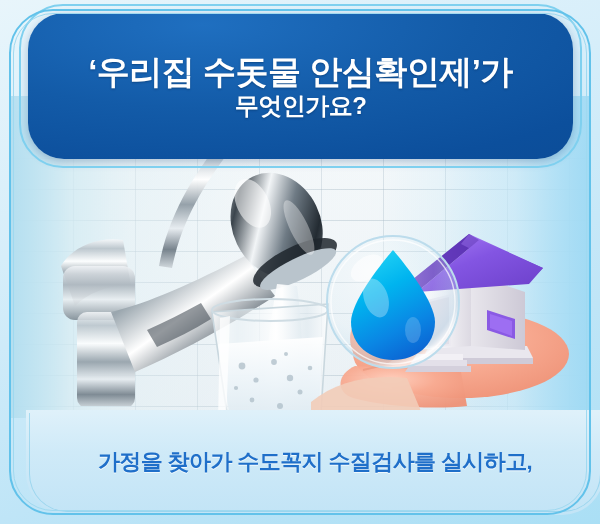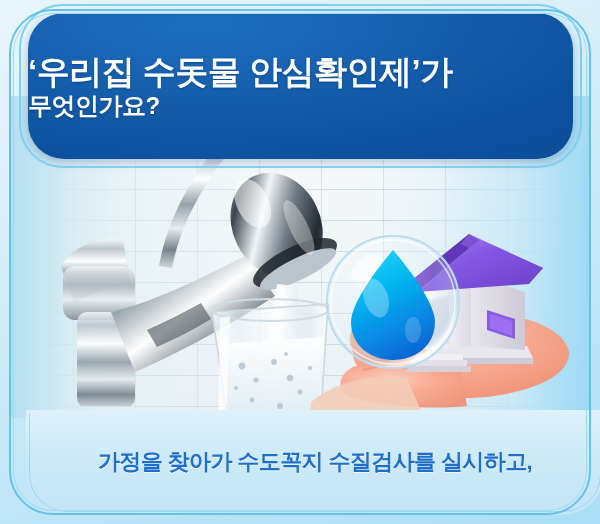--- a/index.html
+++ b/index.html
@@ -95,21 +95,21 @@
     left: 28px;
     top: 13px;
     width: 545px;
     height: 146px;
     border-radius: 36px;
     background: radial-gradient(130% 150% at 32% 8%, #1f6fc0 0%, #135ba8 38%, #0c4f9c 68%, #0b4a93 100%);
     box-shadow: 0 3px 10px rgba(9,60,120,0.28);
     z-index: 6;
     display: flex;
     flex-direction: column;
-    align-items: flex-start;
+    align-items: center;
     justify-content: center;
   }
   .title-card::before {
     content: "";
     position: absolute;
     left: -9px; top: -9px; right: -9px; bottom: -9px;
     border: 2px solid #7fd0ef;
     border-radius: 44px;
     pointer-events: none;
   }

